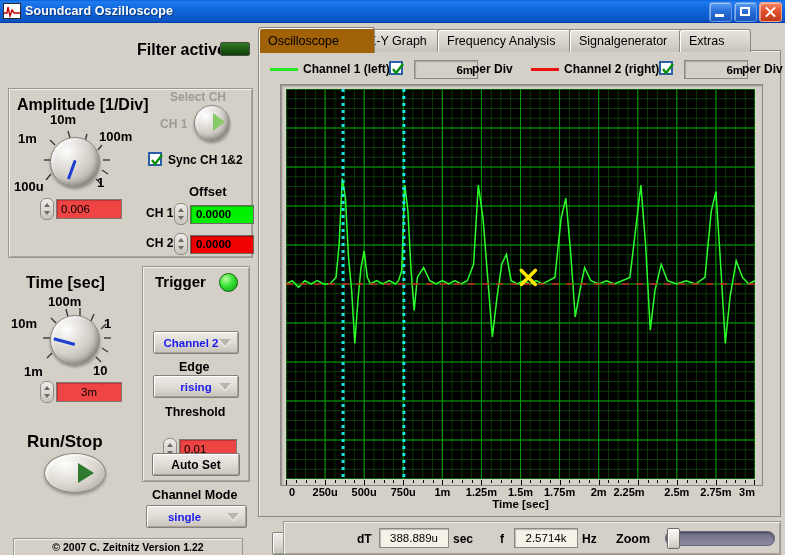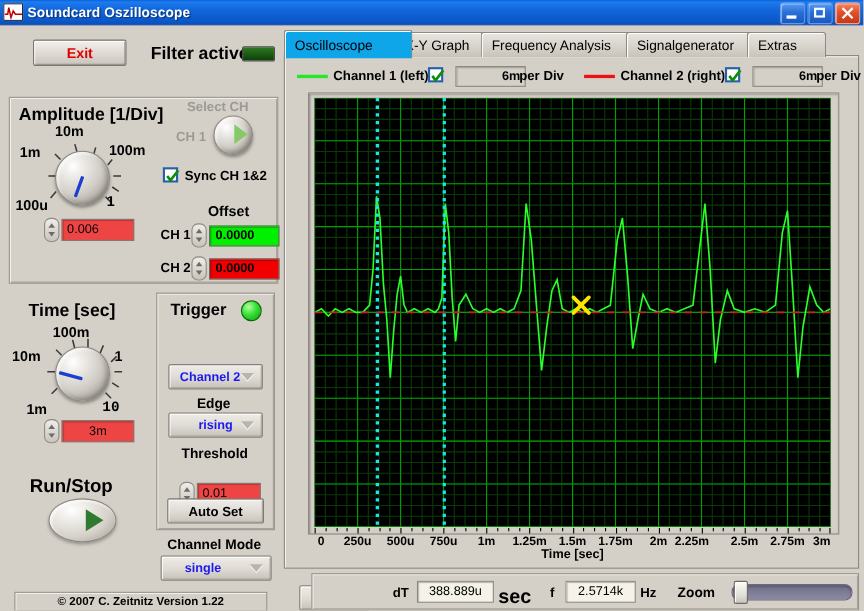--- a/index.html
+++ b/index.html
@@ -109,21 +109,21 @@
   .oval .tri{position:absolute;right:11px;top:9px;width:0;height:0;
     border-top:10px solid transparent;border-bottom:10px solid transparent;border-left:16px solid #2e7a2e;}
 
   
   .tabstrip{position:absolute;left:258px;top:27px;width:521px;height:24px;}
   .tab{position:absolute;top:2px;height:22px;padding:0 9px;
     background:linear-gradient(to bottom,#e7e4df,#d6d2ca 60%,#c7c3bb);
     border:1px solid #8d8982;border-bottom:none;border-radius:3px 3px 0 0;
     display:flex;align-items:center;font-size:12.5px;color:#000;cursor:pointer;
     box-shadow:inset 1px 1px 0 #fff;}
-  .tab.active{top:0;height:25px;background:#0ea5e9;font-weight:normal;z-index:3;
+  .tab.active{top:0;height:25px;background:#a16207;font-weight:normal;z-index:3;
     box-shadow:inset 1px 1px 0 #fff;}
   .tabbody{position:absolute;left:258px;top:50px;width:521px;height:465px;
     background:#d4d0c8;border:1px solid #8d8982;border-top:1px solid #8d8982;
     box-shadow:inset 1px 1px 0 #f2f0ec;}
 
   .chlegend{position:absolute;height:3px;}
 
   
   .plotframe{position:absolute;left:280px;top:84px;width:481px;height:400px;
     background:#d4d0c8;border:1px solid #8f8b84;
@@ -174,21 +174,20 @@
       <div class="tb-btn">
           <i class="mx"></i>
         </div>
       <div class="tb-btn close">
           <i class="cl1"></i>
           <i class="cl2"></i>
         </div>
     </div>
   </div>
 
-  <div class="exitbtn">Exit</div>
   <div class="lbl" style="left:137px;top:41px;font-size:16px;">Filter active</div>
   <div class="led" style="left:220px;top:42px;width:28px;height:12px;background:linear-gradient(to bottom,#2f7a22,#0d3d09);"></div>
 
   <div class="panel" style="left:8px;top:88px;width:243px;height:168px;"></div>
   <div class="lbl" style="left:17px;top:96px;font-size:16px;">Amplitude [1/Div]</div>
 
   <div class="knob-wrap" style="left:22px;top:112px;width:120px;height:90px;">
     <svg class="ticks" width="120" height="90">
       <g stroke="#3a3a3a" stroke-width="1.4">
         <line x1="24" y1="68" x2="29" y2="62"></line>
@@ -260,21 +259,21 @@
       </g>
     </svg>
     <div class="knob" style="left:28px;top:23px;width:48px;height:48px;">
       <div class="needle" style="left:2px;top:27px;width:22px;height:2.5px;transform:rotate(15deg);"></div>
     </div>
   </div>
   <div class="lbl" style="left:48px;top:294px;font-size:13px;">100m</div>
   <div class="lbl" style="left:11px;top:316px;font-size:13px;">10m</div>
   <div class="lbl" style="left:104px;top:316px;font-size:13px;">1</div>
   <div class="lbl" style="left:24px;top:364px;font-size:13px;">1m</div>
-  <div class="lbl" style="left:93px;top:363px;font-size:13px;font-family:Liberation Mono, monospace;">10</div>
+  <div class="lbl" style="left:93px;top:363px;font-size:13px;">10</div>
 
   <div class="numfield" style="left:40px;top:381px;">
     <div class="spin"></div>
     <div class="fld ctr" style="width:56px;">3m</div>
   </div>
 
   <div class="lbl" style="left:27px;top:432px;font-size:17px;">Run/Stop</div>
   <div class="oval" style="left:44px;top:453px;">
       <div class="tri"></div>
     </div>
@@ -543,21 +542,21 @@
 
   <div class="lbl" style="left:290px;top:520px;font-size:11.5px;">Cursor</div>
   <div class="combo" style="left:272px;top:532px;width:62px;">
     <span style="color:#1a1af0;margin-right:12px;">time</span>
     <span class="arw" style="right:5px;top:7px;border-left-width:5px;border-right-width:5px;border-top-width:6px;"></span>
   </div>
   <div class="curbar"></div>
   <div class="lbl" style="left:357px;top:532px;font-size:12px;">dT</div>
   <div style="position:absolute;left:379px;top:528px;width:68px;height:18px;background:#f5f2e8;border:1px solid #8d8982;
        box-shadow:inset 1px 1px 1px rgba(0,0,0,.25);font-size:11.5px;display:flex;align-items:center;justify-content:center;color:#000;">388.889u</div>
-  <div class="lbl" style="left:453px;top:532px;font-size:18px;">sec</div>
+  <div class="lbl" style="left:453px;top:532px;font-size:12px;">sec</div>
   <div class="lbl" style="left:500px;top:532px;font-size:12px;">f</div>
   <div style="position:absolute;left:514px;top:528px;width:62px;height:18px;background:#f5f2e8;border:1px solid #8d8982;
        box-shadow:inset 1px 1px 1px rgba(0,0,0,.25);font-size:11.5px;display:flex;align-items:center;justify-content:center;color:#000;">2.5714k</div>
   <div class="lbl" style="left:582px;top:532px;font-size:12px;">Hz</div>
   <div class="lbl" style="left:616px;top:532px;font-size:12.5px;">Zoom</div>
   <div class="zoomtrack" style="left:665px;top:531px;width:108px;"></div>
   <div class="zoomthumb" style="left:667px;top:528px;"></div>
 
 </div>
 

